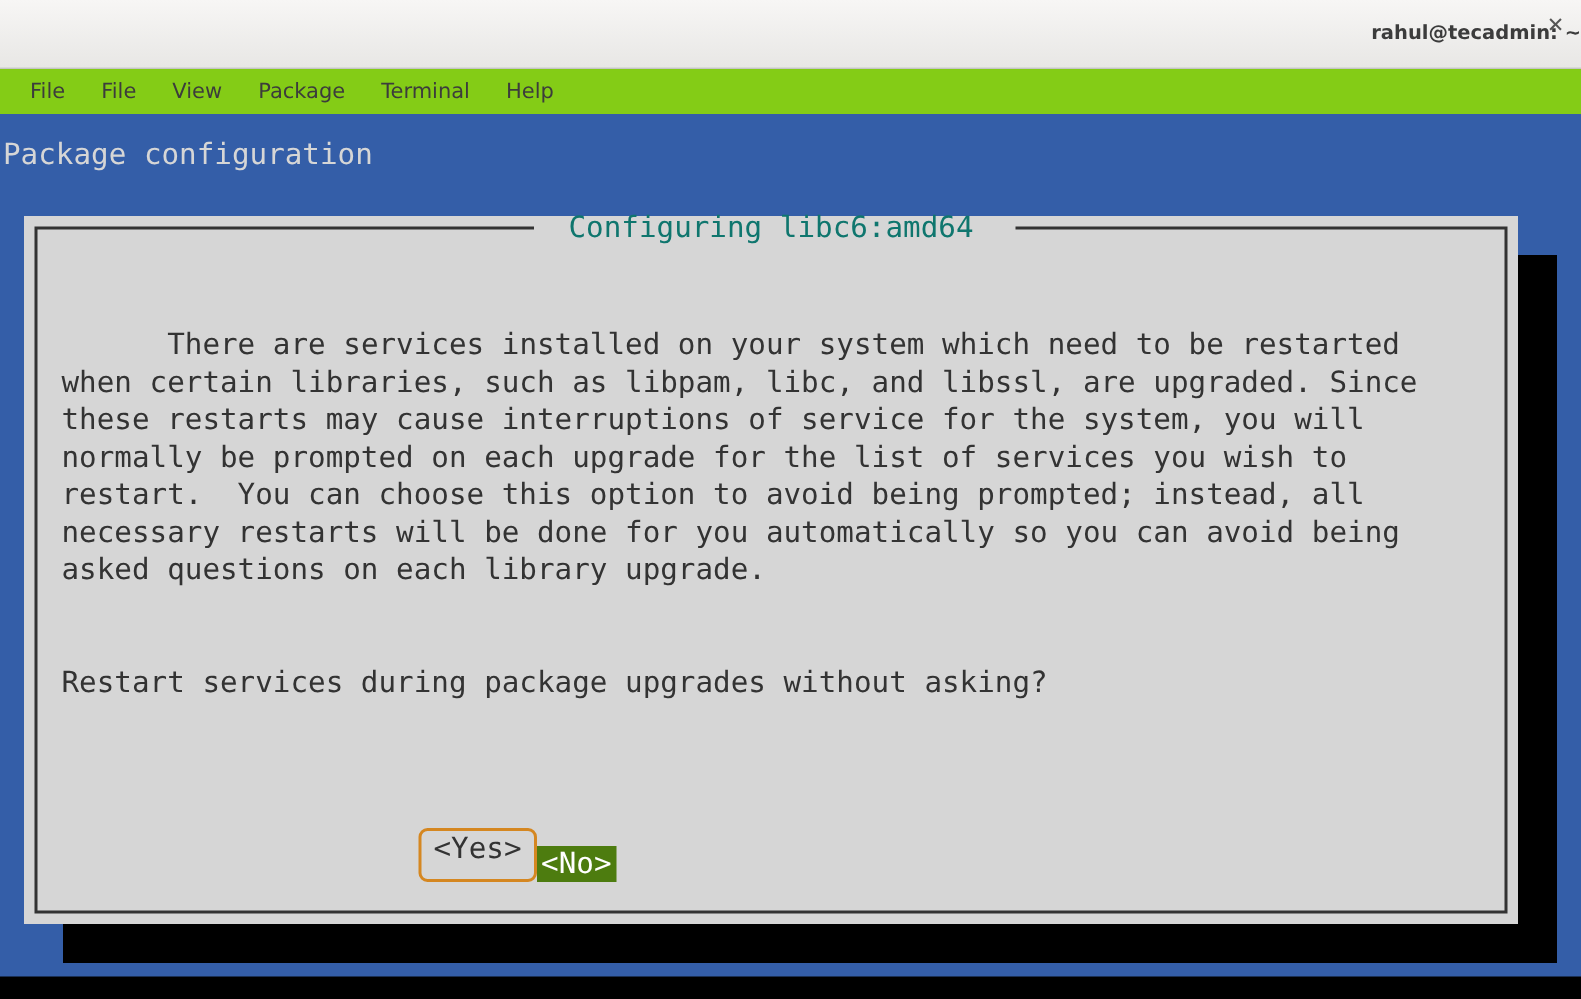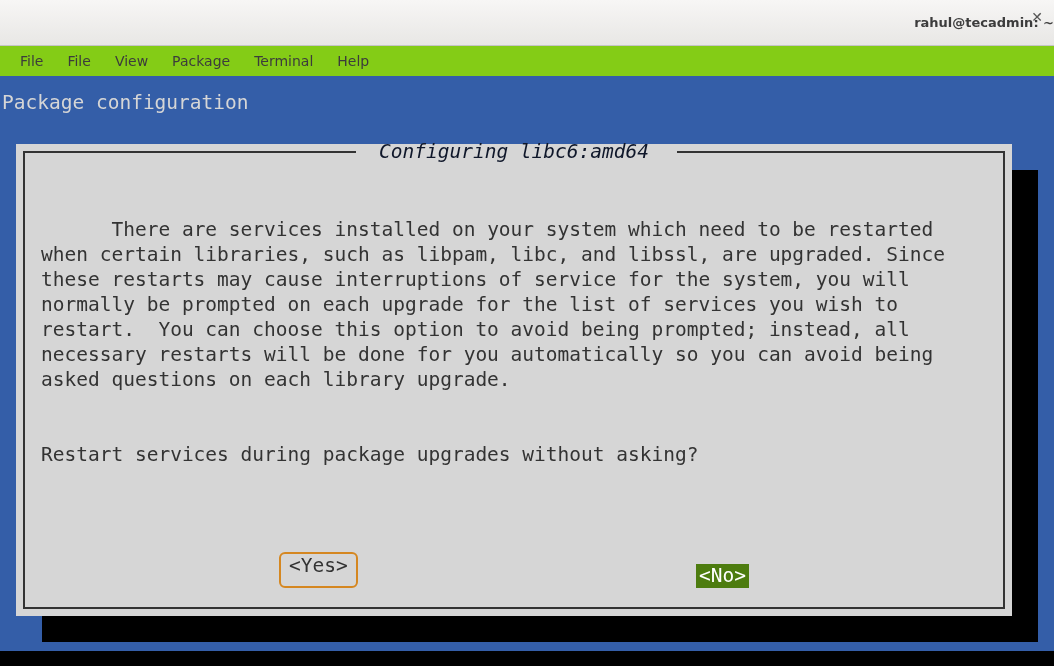--- a/index.html
+++ b/index.html
@@ -100,29 +100,28 @@
     .dialog-title-mask {
       position: absolute;
       top: 0px;
       left: 340px;
       background: #d6d6d6;
       padding: 0 8px;
       z-index: 2;
       height: 18px;
     }
     .dialog-title {
-      color: #0f172a;
+      color: #0f766e;
       white-space: pre;
       text-align: center;
       position: absolute;
       top: -4px;
       left: 0;
       right: 0;
       z-index: 3;
-      font-style: italic;
     }
     .dialog-body {
       position: absolute;
       top: 48px;
       left: 25px;
       right: 25px;
       color: #333333;
       line-height: 25px;
       white-space: pre-wrap;
     }
@@ -132,21 +131,21 @@
     .buttons-row {
       position: absolute;
       bottom: 28px;
       left: 0;
       right: 0;
       display: flex;
       justify-content: center;
     }
     .btn-wrap {
       display: flex;
-      justify-content: space-between;
+      justify-content: flex-start;
       width: 470px;
     }
     .btn {
       display: inline-block;
       white-space: pre;
       line-height: 24px;
     }
     .btn-yes {
       background: #d6d6d6;
       color: #333333;

